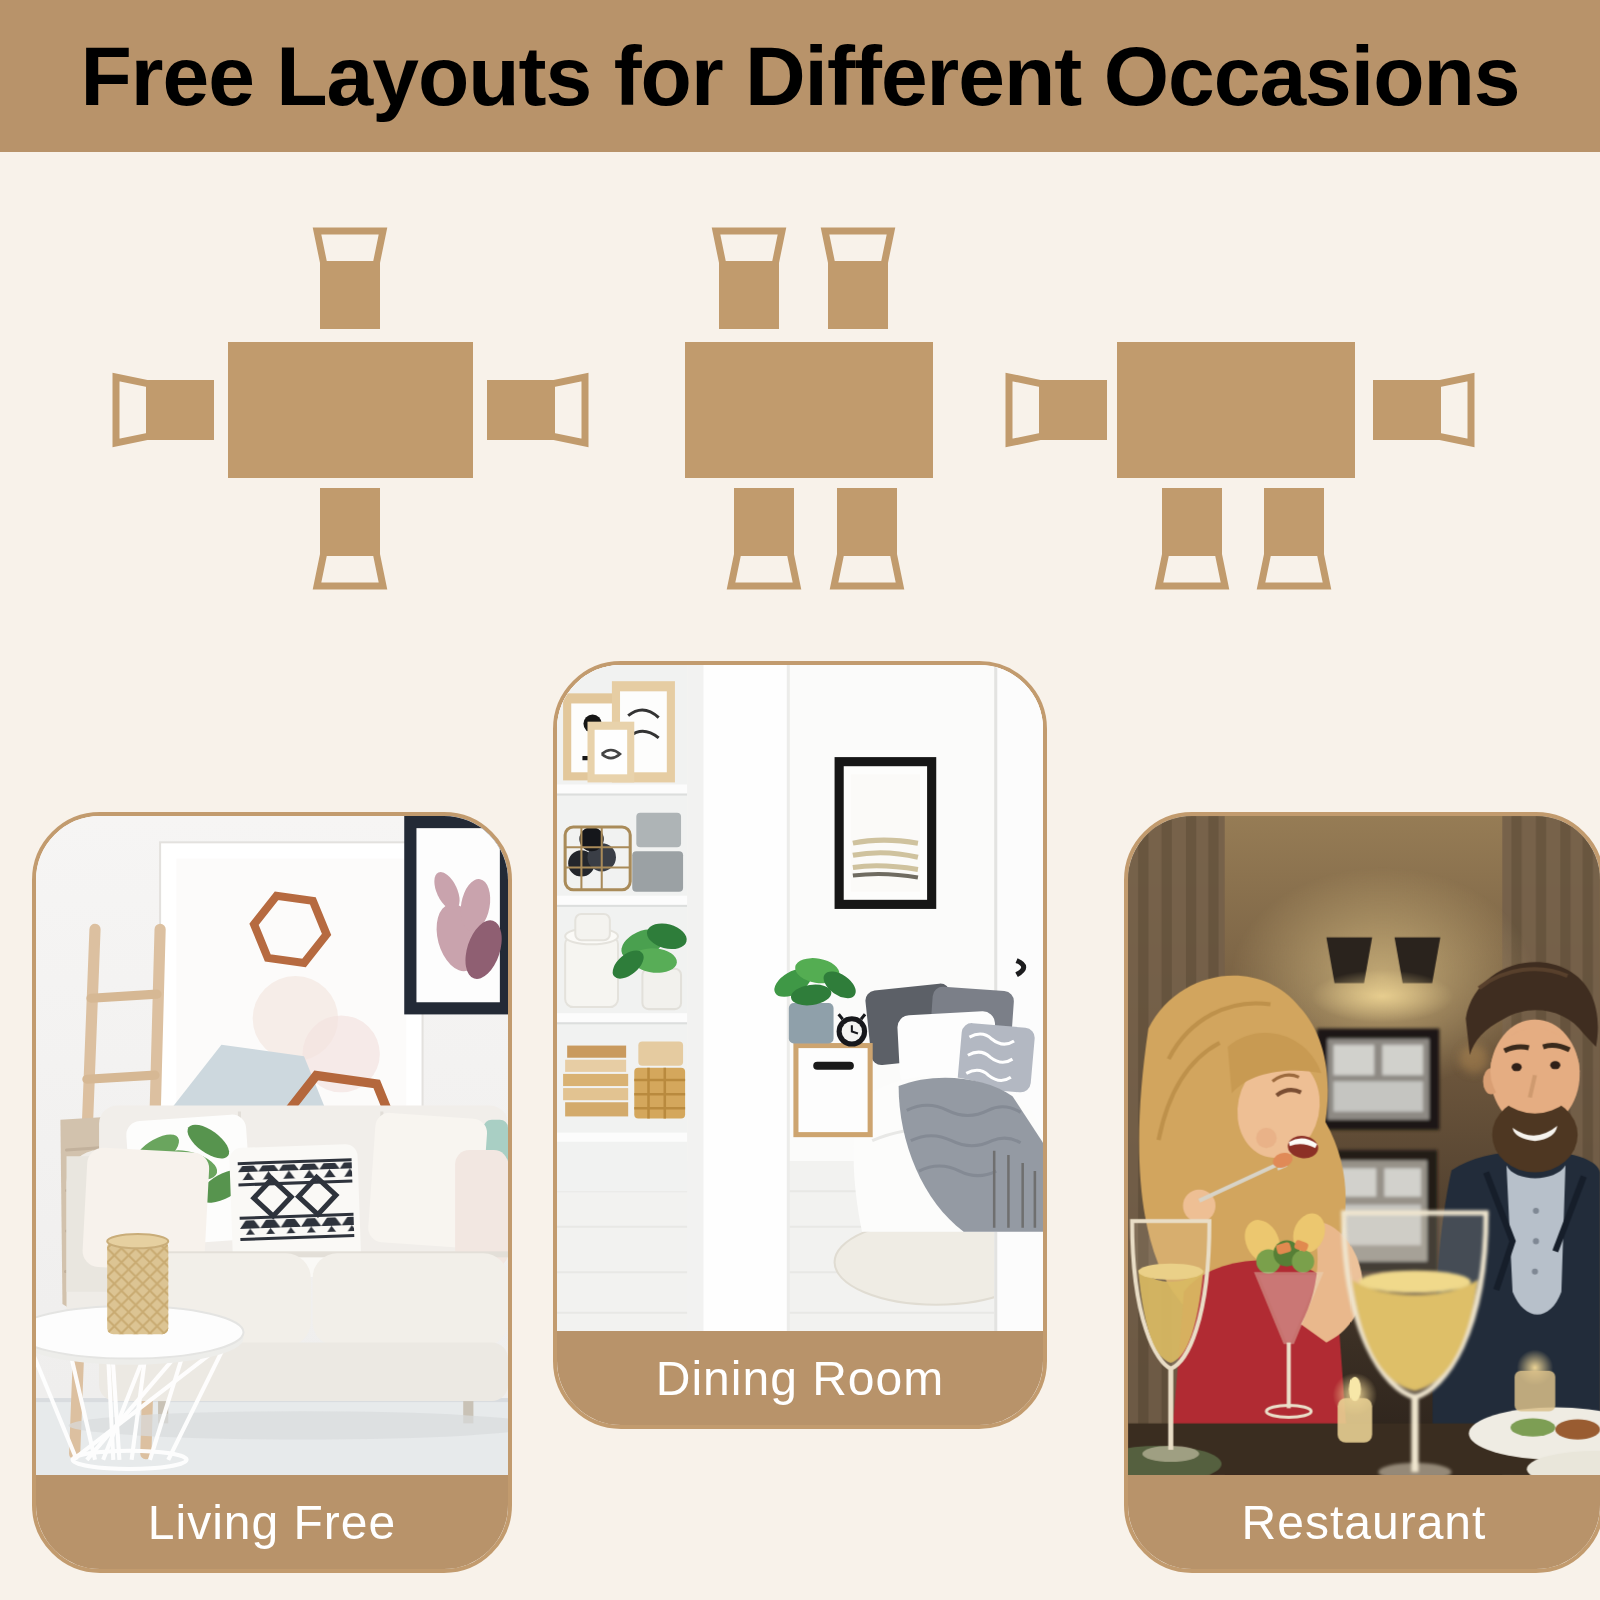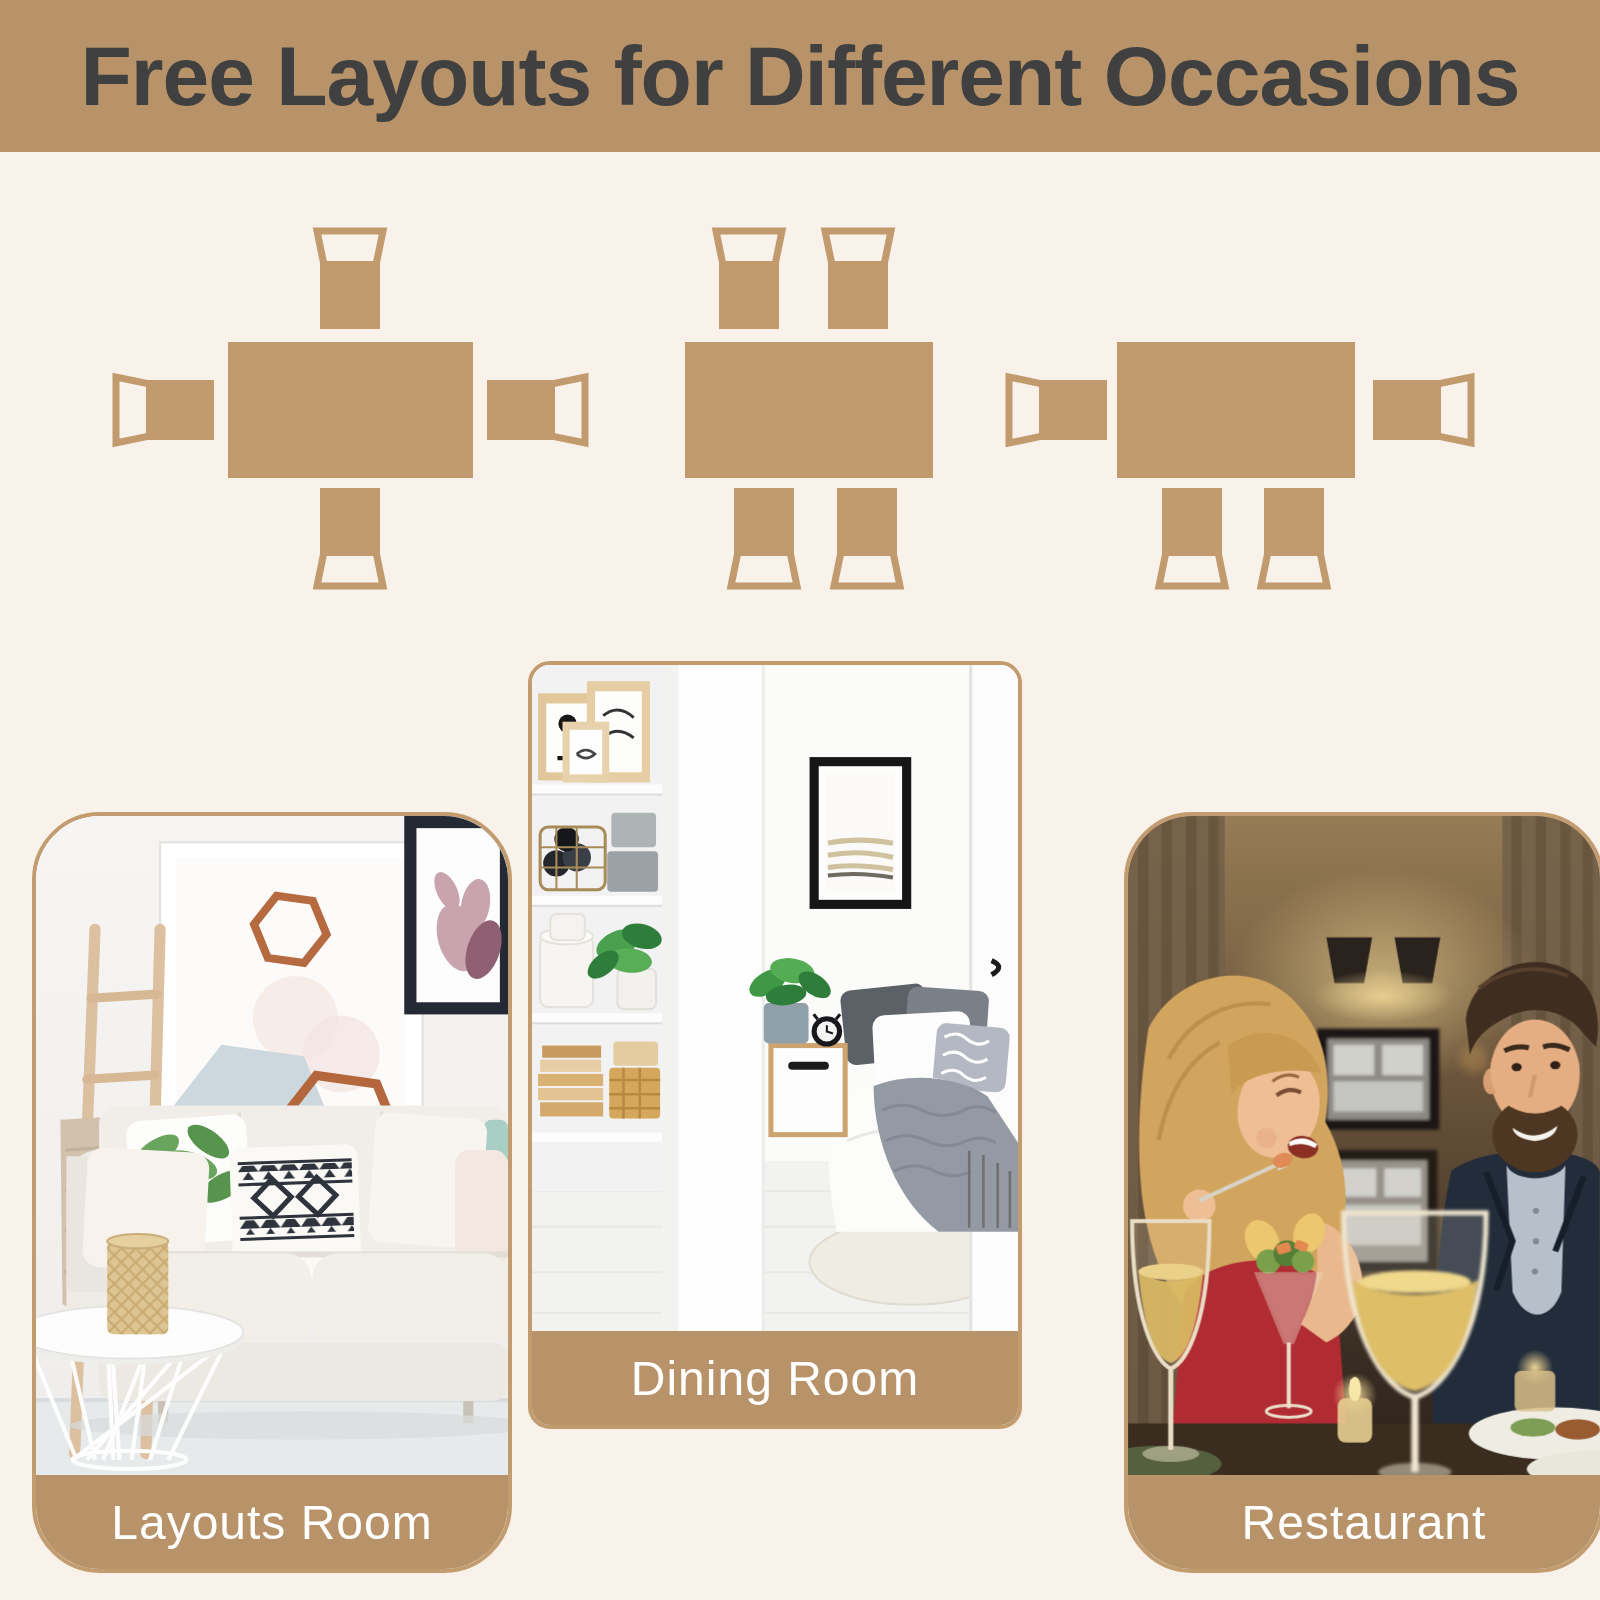--- a/index.html
+++ b/index.html
@@ -2,34 +2,34 @@
 <html><head>
 <meta charset="utf-8">
 <style>
   html,body{margin:0;padding:0;}
   body{width:1600px;height:1600px;font-family:"Liberation Sans",sans-serif;}
   .canvas{position:relative;width:1600px;height:1600px;background:#F8F2EA;overflow:hidden;}
 
   
   .banner{position:absolute;left:0;top:0;width:1600px;height:152px;background:#B8936A;
           display:flex;align-items:center;justify-content:center;}
-  .banner .title{color:#404040;font-size:84px;font-weight:700;letter-spacing:-1px;white-space:nowrap;}
+  .banner .title{color:#000000;font-size:84px;font-weight:700;letter-spacing:-1px;white-space:nowrap;}
 
   
   .diag{position:absolute;}
   .diag svg{display:block;}
   .diag1{left:95px;top:222px;}
   .diag2{left:640px;top:222px;}
   .diag3{left:990px;top:222px;}
 
   
   .card{position:absolute;border:4px solid #C29B6E;border-radius:68px;overflow:hidden;
         background:#ffffff;display:flex;flex-direction:column;}
   .card-living{left:32px;top:812px;width:472px;height:753px;}
-  .card-dining{left:528px;top:661px;width:486px;height:760px;border-radius:22px;}
+  .card-dining{left:553px;top:661px;width:486px;height:760px;}
   .card-restaurant{left:1100px;top:812px;width:472px;height:753px;margin-left:24px;}
   .photo{flex:1;position:relative;overflow:hidden;}
   .photo svg{position:absolute;left:0;top:0;width:100%;height:100%;}
   .label-bar{height:94px;background:#B8936A;display:flex;align-items:center;justify-content:center;flex:0 0 auto;}
   .label-bar .label{color:#FFFFFF;font-size:48px;font-weight:500;letter-spacing:1px;}
 </style>
 </head>
 <body>
 
 <svg style="position:absolute;width:0;height:0" aria-hidden="true">
@@ -207,21 +207,21 @@
           <ellipse cx="92" cy="510" rx="112" ry="26" fill="#fdfdfd" stroke="#e4e4e2" stroke-width="2"></ellipse>
           <g>
             <rect x="70" y="420" width="60" height="92" rx="6" fill="#dcc493"></rect>
             <rect x="70" y="420" width="60" height="92" rx="6" fill="url(#lat)"></rect>
             <ellipse cx="100" cy="420" rx="30" ry="7" fill="#e6d0a0" stroke="#c9ad79" stroke-width="2"></ellipse>
           </g>
         </g>
       </svg>
     </div>
     <div class="label-bar">
-      <span class="label">Layouts Room</span>
+      <span class="label">Living Free</span>
     </div>
   </div>
 
   <div class="card card-dining">
     <div class="photo">
       <svg viewBox="0 0 478 658" preserveAspectRatio="none">
         <rect x="0" y="0" width="478" height="658" fill="#fbfbfa"></rect>
         <rect x="0" y="490" width="478" height="168" fill="#f2f2f0"></rect>
         <path d="M0 520 H478 M0 555 H478 M0 600 H478 M0 640 H478" stroke="#e8e8e5" stroke-width="2"></path>
         <ellipse cx="373" cy="590" rx="100" ry="42" fill="#efece4" stroke="#e0dcd2" stroke-width="2"></ellipse>

